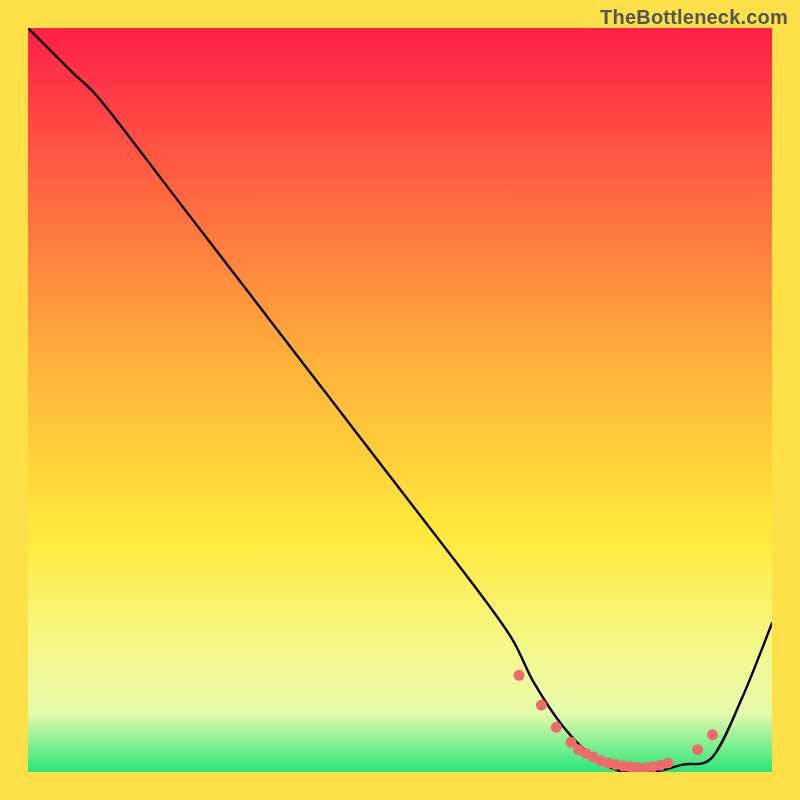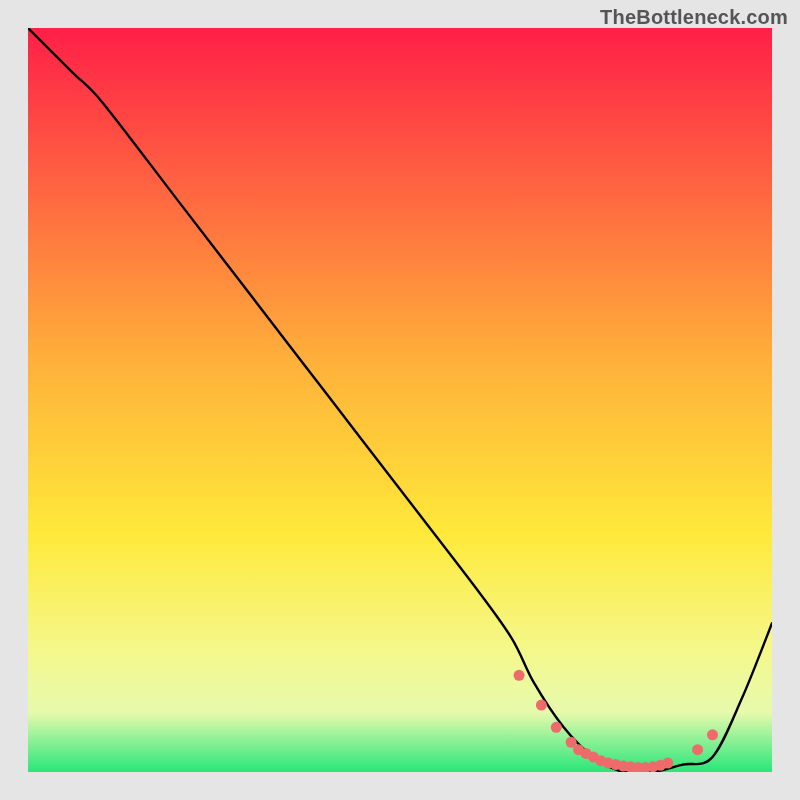--- a/index.html
+++ b/index.html
@@ -8,21 +8,21 @@
     width: 800px;
     height: 800px;
     background: #000;
     overflow: hidden;
     font-family: Arial, Helvetica, sans-serif;
   }
   .stage {
     position: relative;
     width: 800px;
     height: 800px;
-    background: #e5e5e5;
+    background: #fde047;
   }
   .plot {
     position: absolute;
     left: 28px;
     top: 28px;
     width: 744px;
     height: 744px;
     overflow: hidden;
   }
   .plot svg {

